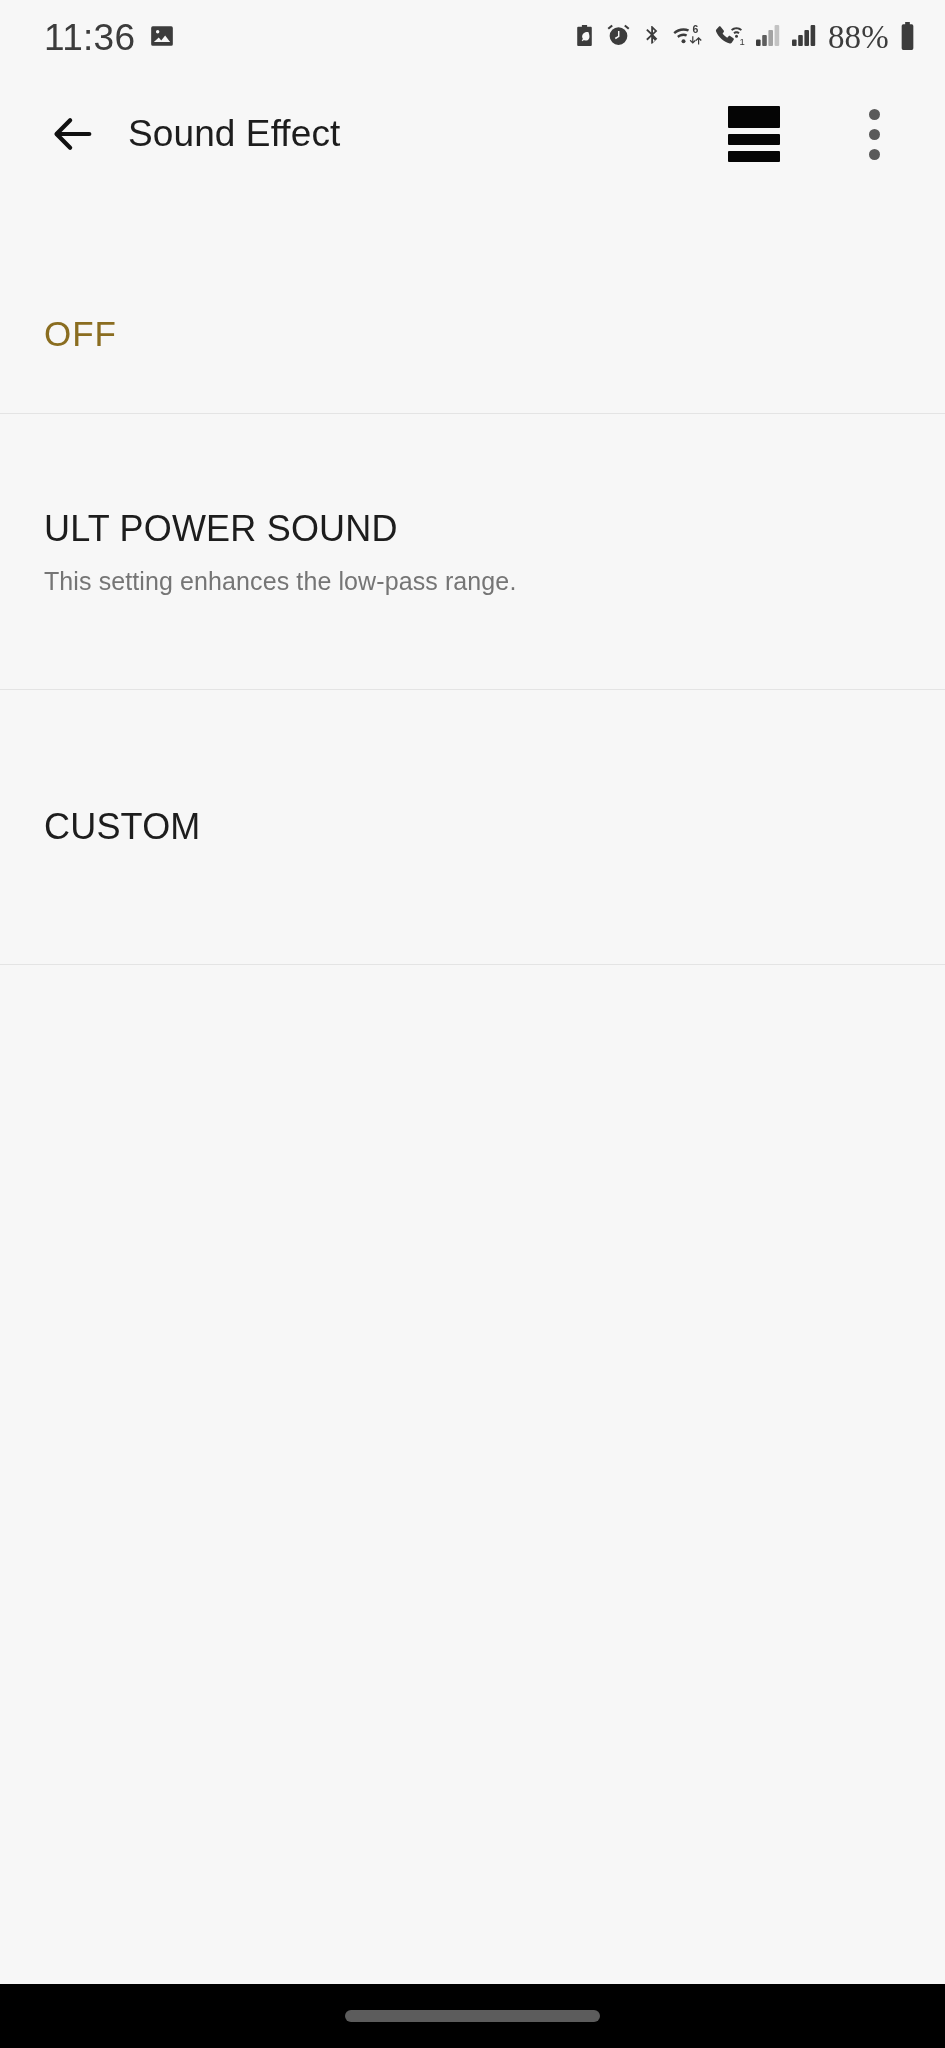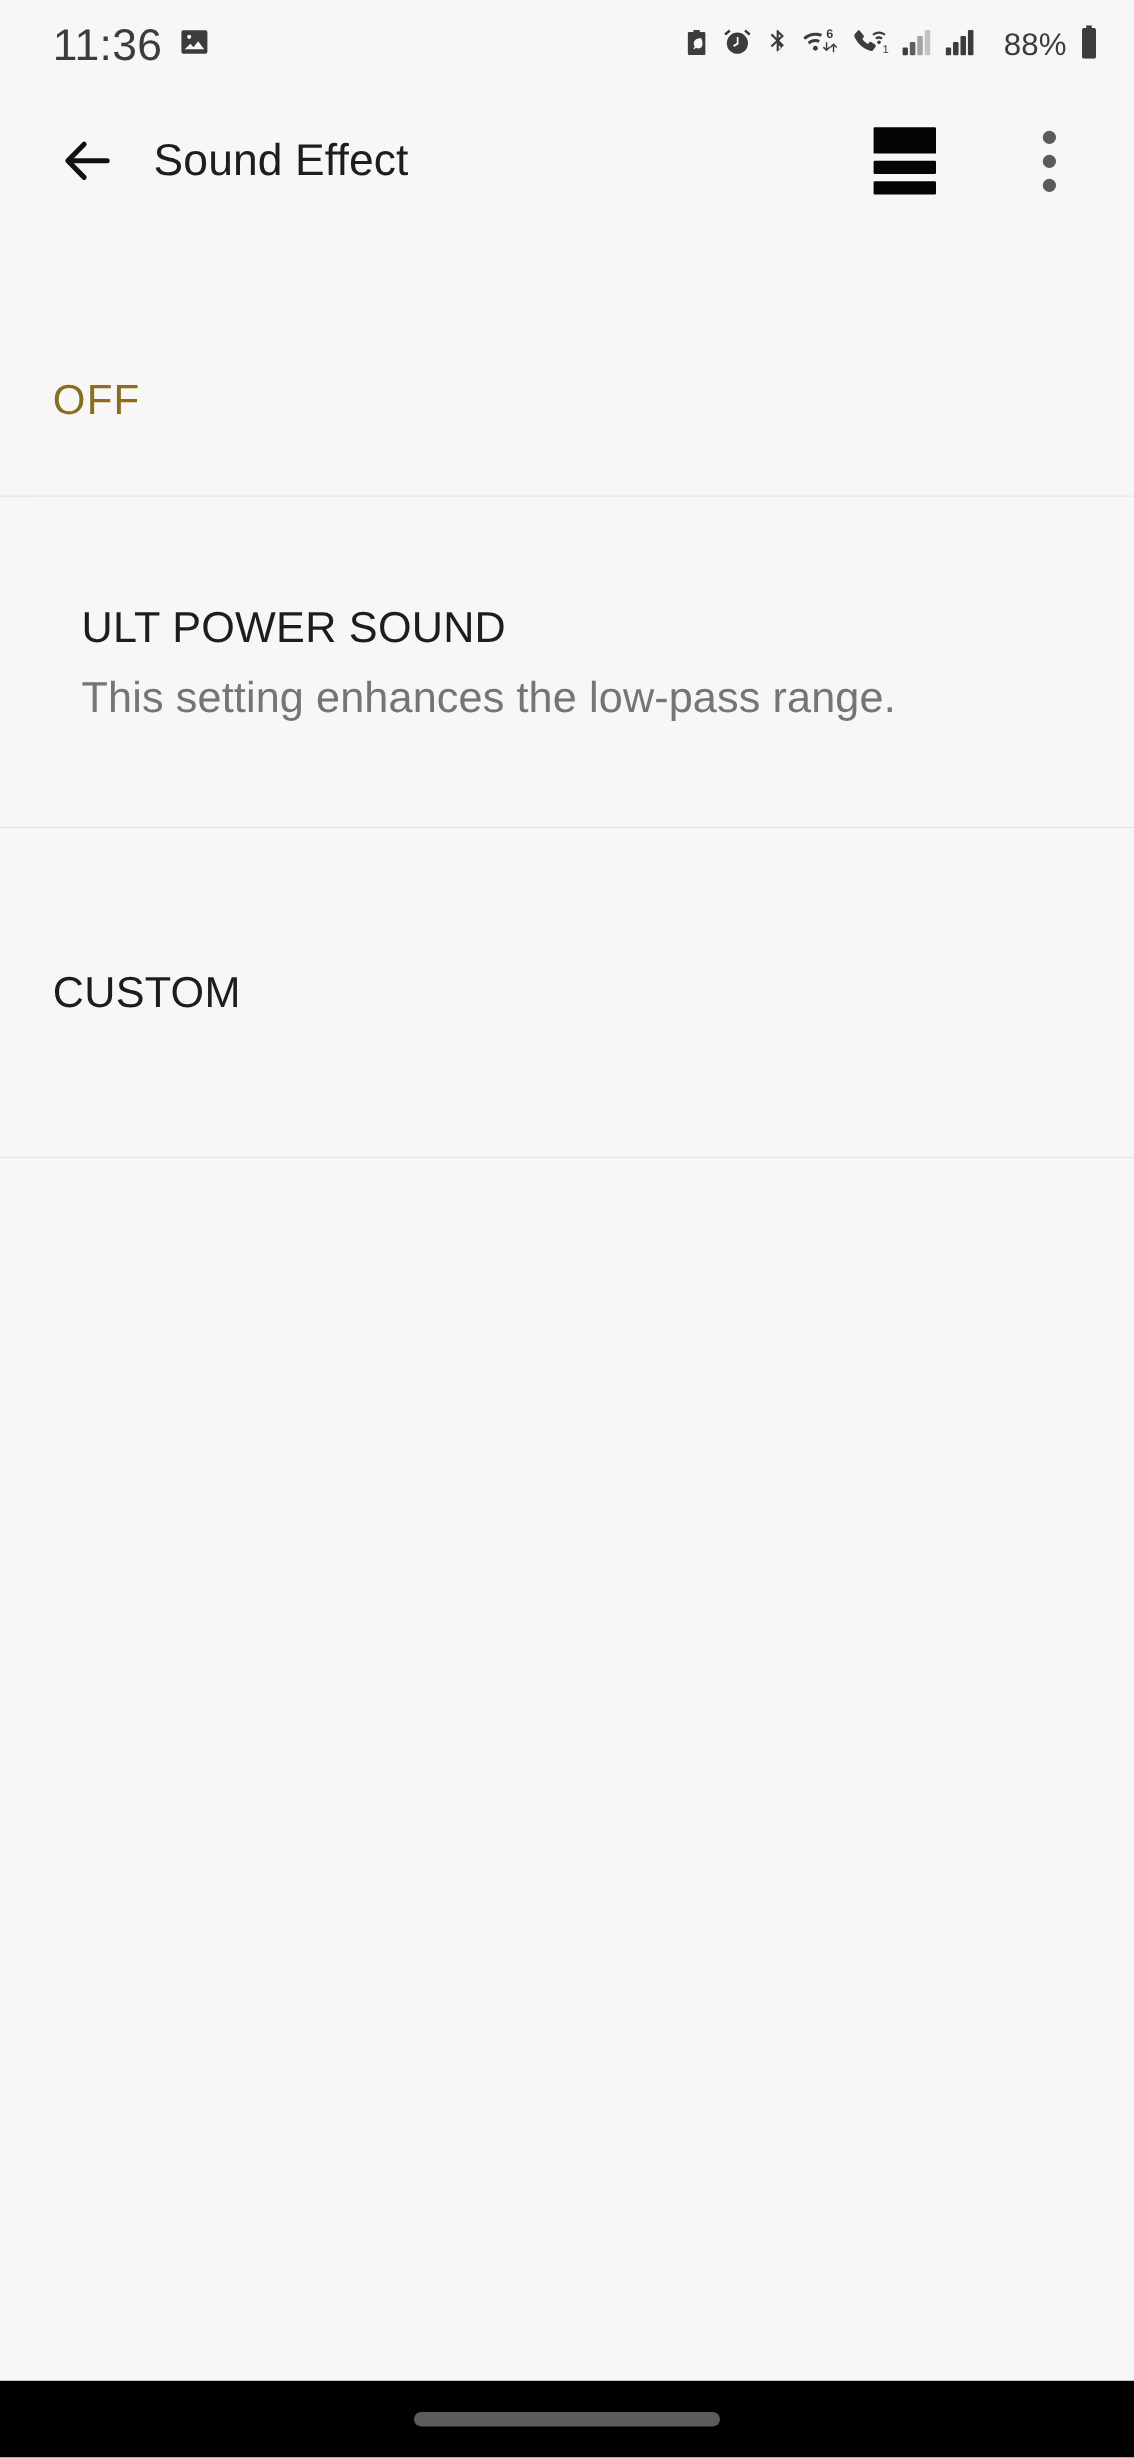--- a/index.html
+++ b/index.html
@@ -16,21 +16,21 @@
   .statusbar {
     height:75px; flex:0 0 75px;
     display:flex; align-items:center; justify-content:space-between;
     padding:0 28px 0 44px;
     background:#f7f7f7;
   }
   .sb-left { display:flex; align-items:center; gap:14px; }
   .sb-time { font-size:37px; color:#3c3c3c; letter-spacing:.3px; line-height:1; }
   .sb-right { display:flex; align-items:center; gap:9px; }
   .sb-ico { display:block; color:#3c3c3c; }
-  .sb-batt-pct { font-size:26px; color:#3c3c3c; letter-spacing:.2px; margin-left:12px; }
+  .sb-batt-pct { font-size:33px; color:#3c3c3c; letter-spacing:.2px; margin-left:0;font-family:Liberation Serif, serif; }
 
   
   .appbar {
     height:118px; flex:0 0 118px;
     display:flex; align-items:center;
     padding:0 34px 0 44px;
     background:#f7f7f7;
   }
   .back-btn { width:58px; height:58px; display:flex; align-items:center; justify-content:center; cursor:pointer; }
   .appbar-title {
@@ -45,26 +45,26 @@
   .eq-bar.b3 { height:11px; }
   .menu-btn { width:74px; height:74px; margin-left:46px; display:flex; flex-direction:column; align-items:center; justify-content:center; gap:9px; cursor:pointer; }
   .menu-dot { width:11px; height:11px; border-radius:50%; background:#5a5a5a; }
 
   
   .content { flex:1 1 auto; display:flex; flex-direction:column; background:#f7f7f7; }
   .divider { height:1px; width:100%; background:#e4e4e4; flex:0 0 1px; }
 
   .row { padding:0 44px; display:flex; flex-direction:column; justify-content:center; background:#f7f7f7; }
   .row-state   { height:220px; padding-top:60px; justify-content:center; }
-  .row-ult     { height:275px;margin-left:24px; }
+  .row-ult     { height:275px; }
   .row-custom  { height:274px; }
 
   .state-text { font-size:35px; color:#8a6d20; letter-spacing:1px; line-height:1; }
   .row-title   { font-size:36px; color:#1d1d1d; letter-spacing:.2px; line-height:1.2; }
-  .row-sub     { font-size:36px; color:#757575; letter-spacing:.1px; margin-top:15px; line-height:1.2; }
+  .row-sub     { font-size:25px; color:#757575; letter-spacing:.1px; margin-top:15px; line-height:1.2; }
   .row-title-plain { font-size:36px; color:#1d1d1d; letter-spacing:.2px; line-height:1.2; }
 
   .filler { flex:1 1 auto; background:#f7f7f7; }
 
   
   .navbar {
     height:64px; flex:0 0 64px; background:#000;
     display:flex; align-items:center; justify-content:center;
   }
   .nav-pill { width:255px; height:12px; border-radius:7px; background:#5c5c5c; }

